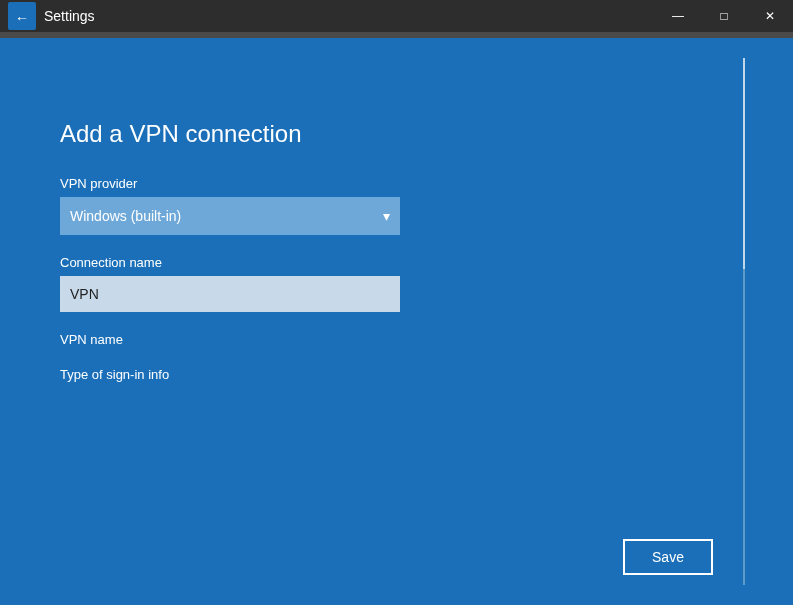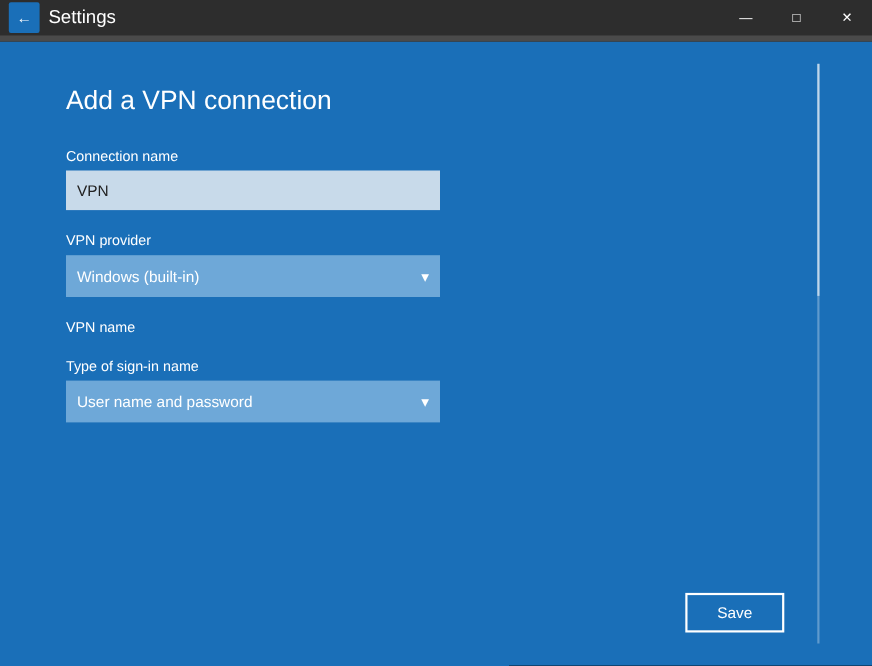--- a/index.html
+++ b/index.html
@@ -32,21 +32,21 @@
       display: flex;
       align-items: center;
       justify-content: center;
       color: #fff;
       cursor: pointer;
       background: #1a6fb8;
       border-radius: 2px;
     }
     .title-bar-title {
       color: #fff;
-      font-size: 17px;
+      font-size: 14px;
     }
     .title-bar-controls {
       display: flex;
       align-items: stretch;
       height: 32px;
     }
     .title-btn {
       width: 46px;
       display: flex;
       align-items: center;
@@ -72,20 +72,21 @@
       display: flex;
       flex-direction: row;
       position: relative;
     }
 
     .form-area {
       flex: 1;
       padding: 40px 60px 32px 60px;
       overflow-y: auto;
       position: relative;
+      margin-top: 42px;
     }
 
     .page-title {
       color: #fff;
       font-size: 24px;
       font-weight: 300;
       margin-bottom: 28px;
     }
 
     .field-group {
@@ -197,49 +198,42 @@
     <button class="title-btn close">✕</button>
   </div>
 </div>
 
 <div class="separator-bar"></div>
 
 <div class="main-content">
   <div class="form-area">
 
     <h1 class="page-title">Add a VPN connection</h1>
-
-    <div class="field-group">
-      <label class="field-label">Connection name</label>
-      <input class="field-input" type="text" value="VPN" style="">
-    </div>
 
     <div class="field-group">
       <label class="field-label">VPN provider</label>
       <div class="select-wrapper">
         <select class="field-select">
           <option>Windows (built-in)</option>
         </select>
       </div>
     </div>
 
+    <div class="field-group">
+      <label class="field-label">Connection name</label>
+      <input class="field-input" type="text" value="VPN" style="">
+    </div>
+
 
     <div class="field-group">
       <label class="field-label">VPN name</label>
     </div>
 
     <div class="field-group">
-      <label class="field-label">Type of sign-in name</label>
-      <div class="select-wrapper">
-        <select class="field-select">
-          <option>User name and password</option>
-          <option>Certificate</option>
-          <option>Smart card</option>
-        </select>
-      </div>
+      <label class="field-label">Type of sign-in info</label>
     </div>
 
     <div class="bottom-buttons">
       <button class="btn">Save</button>
     </div>
   </div>
 
   <div class="scrollbar-track">
     <div class="scrollbar-thumb"></div>
   </div>

